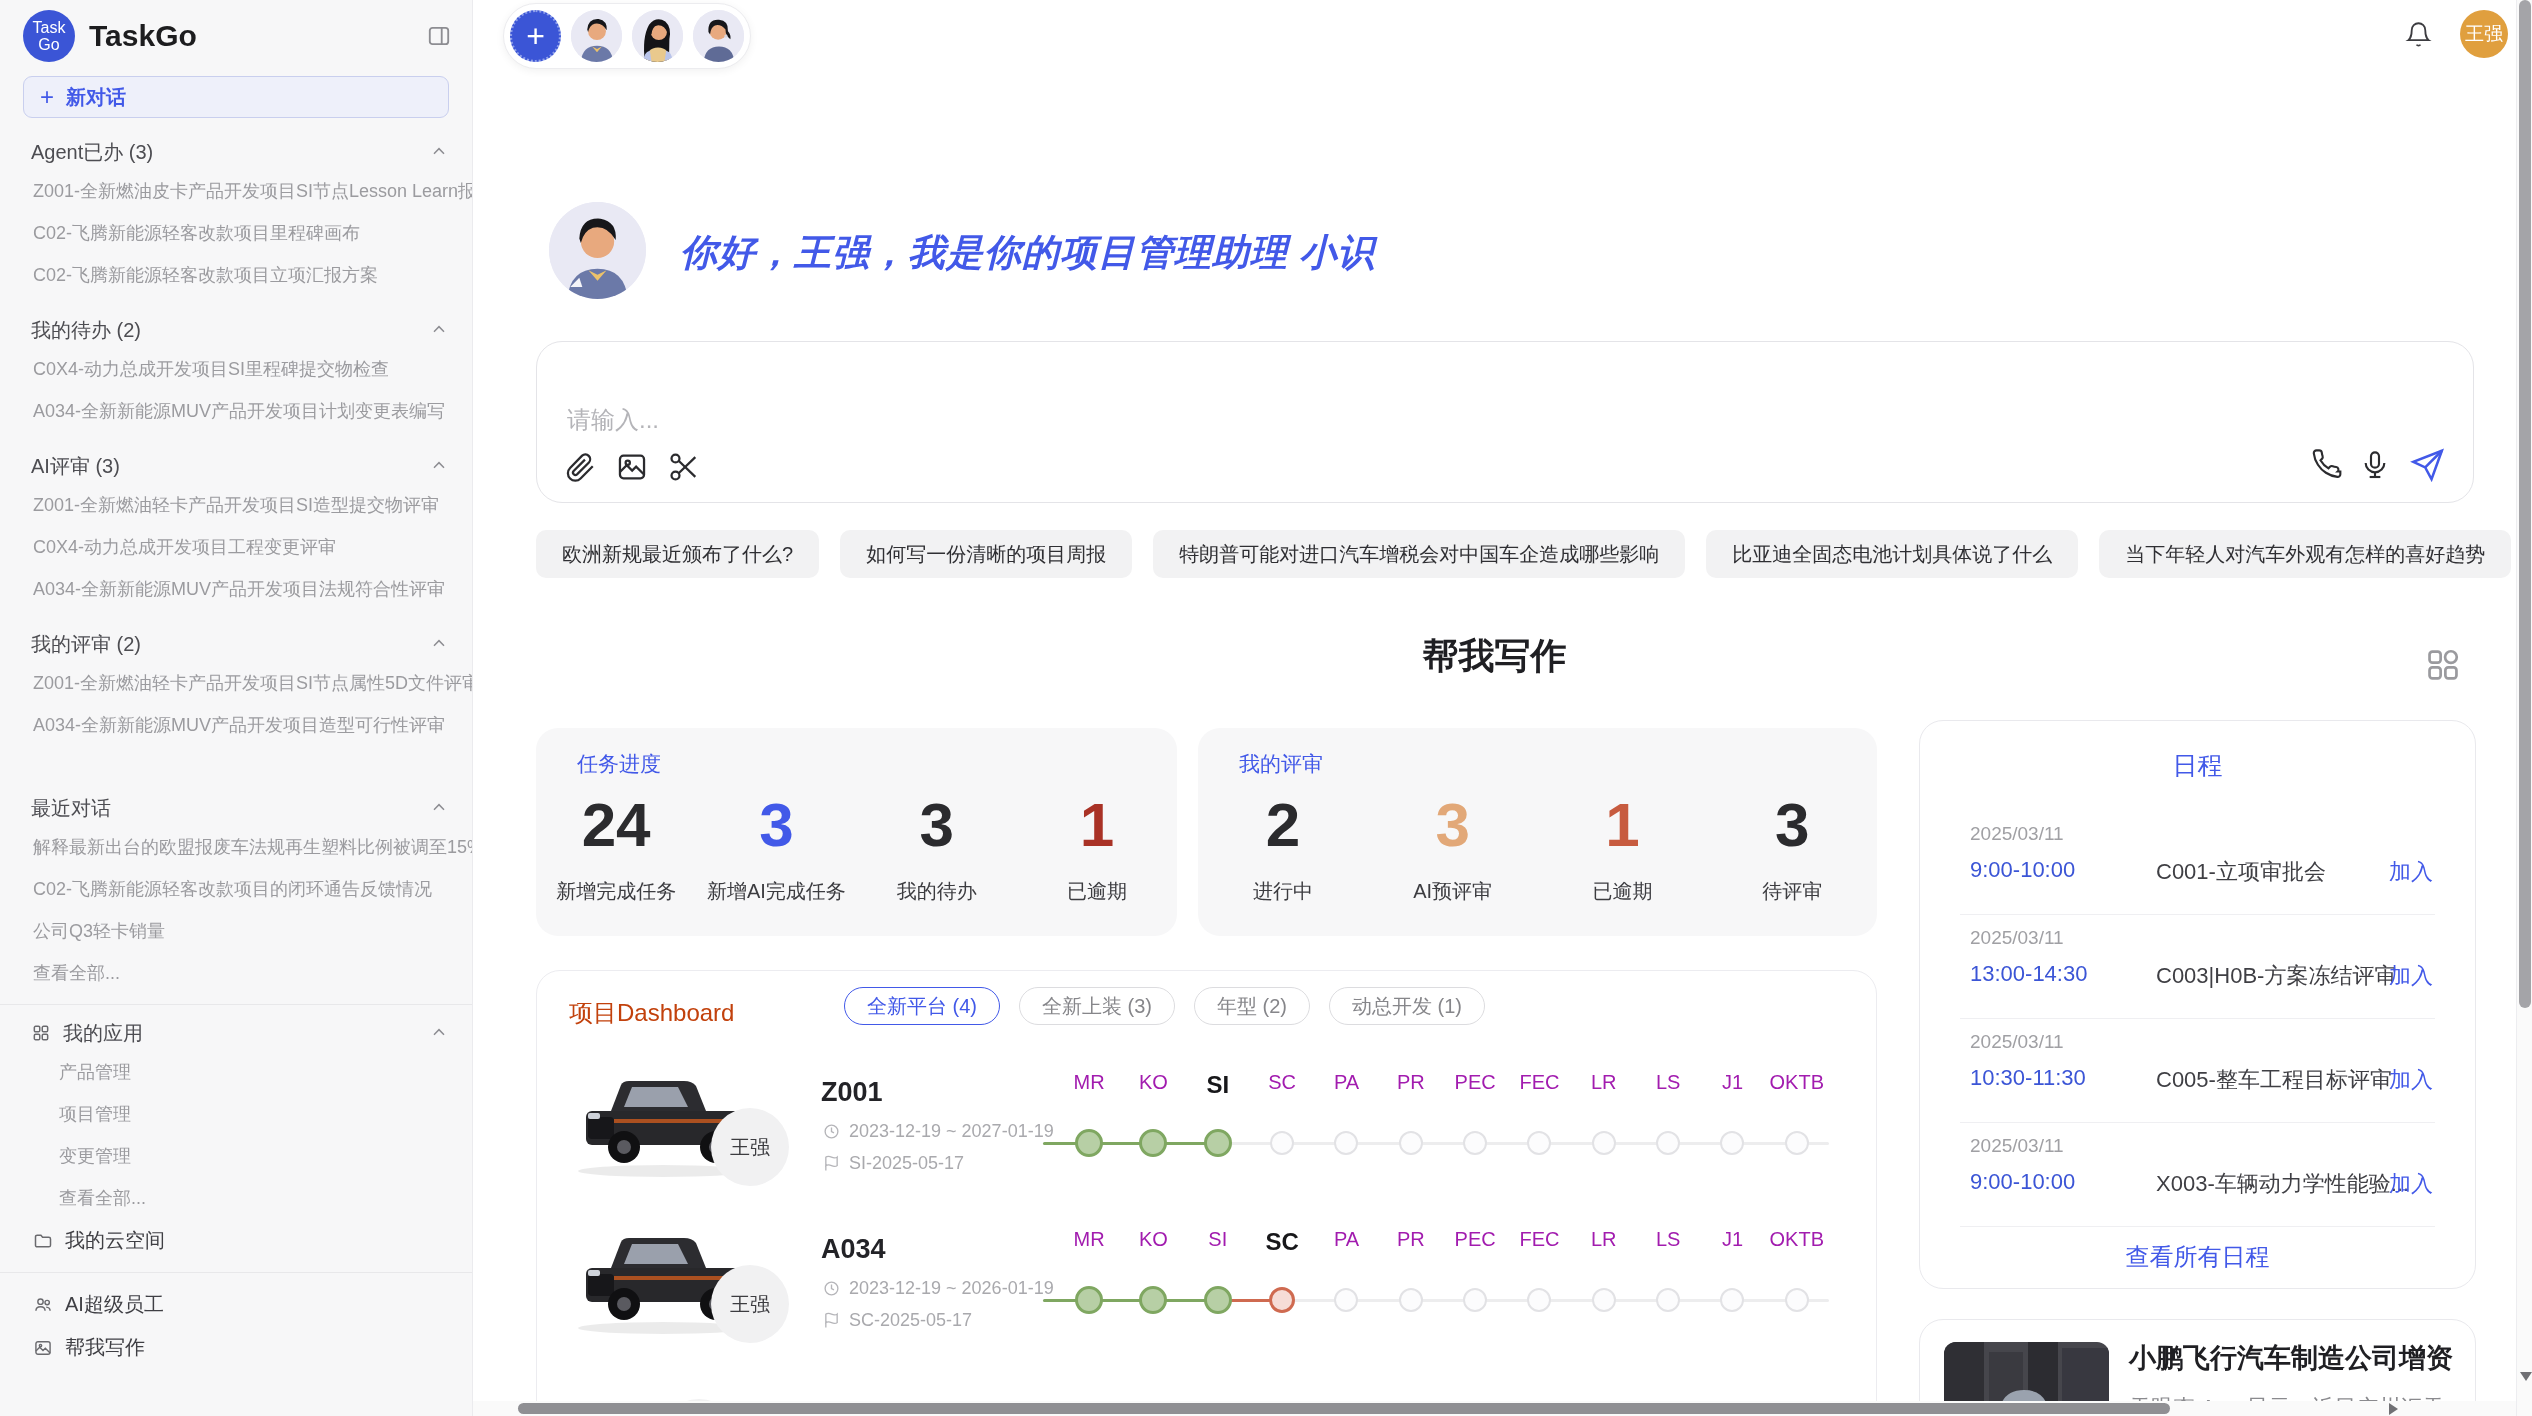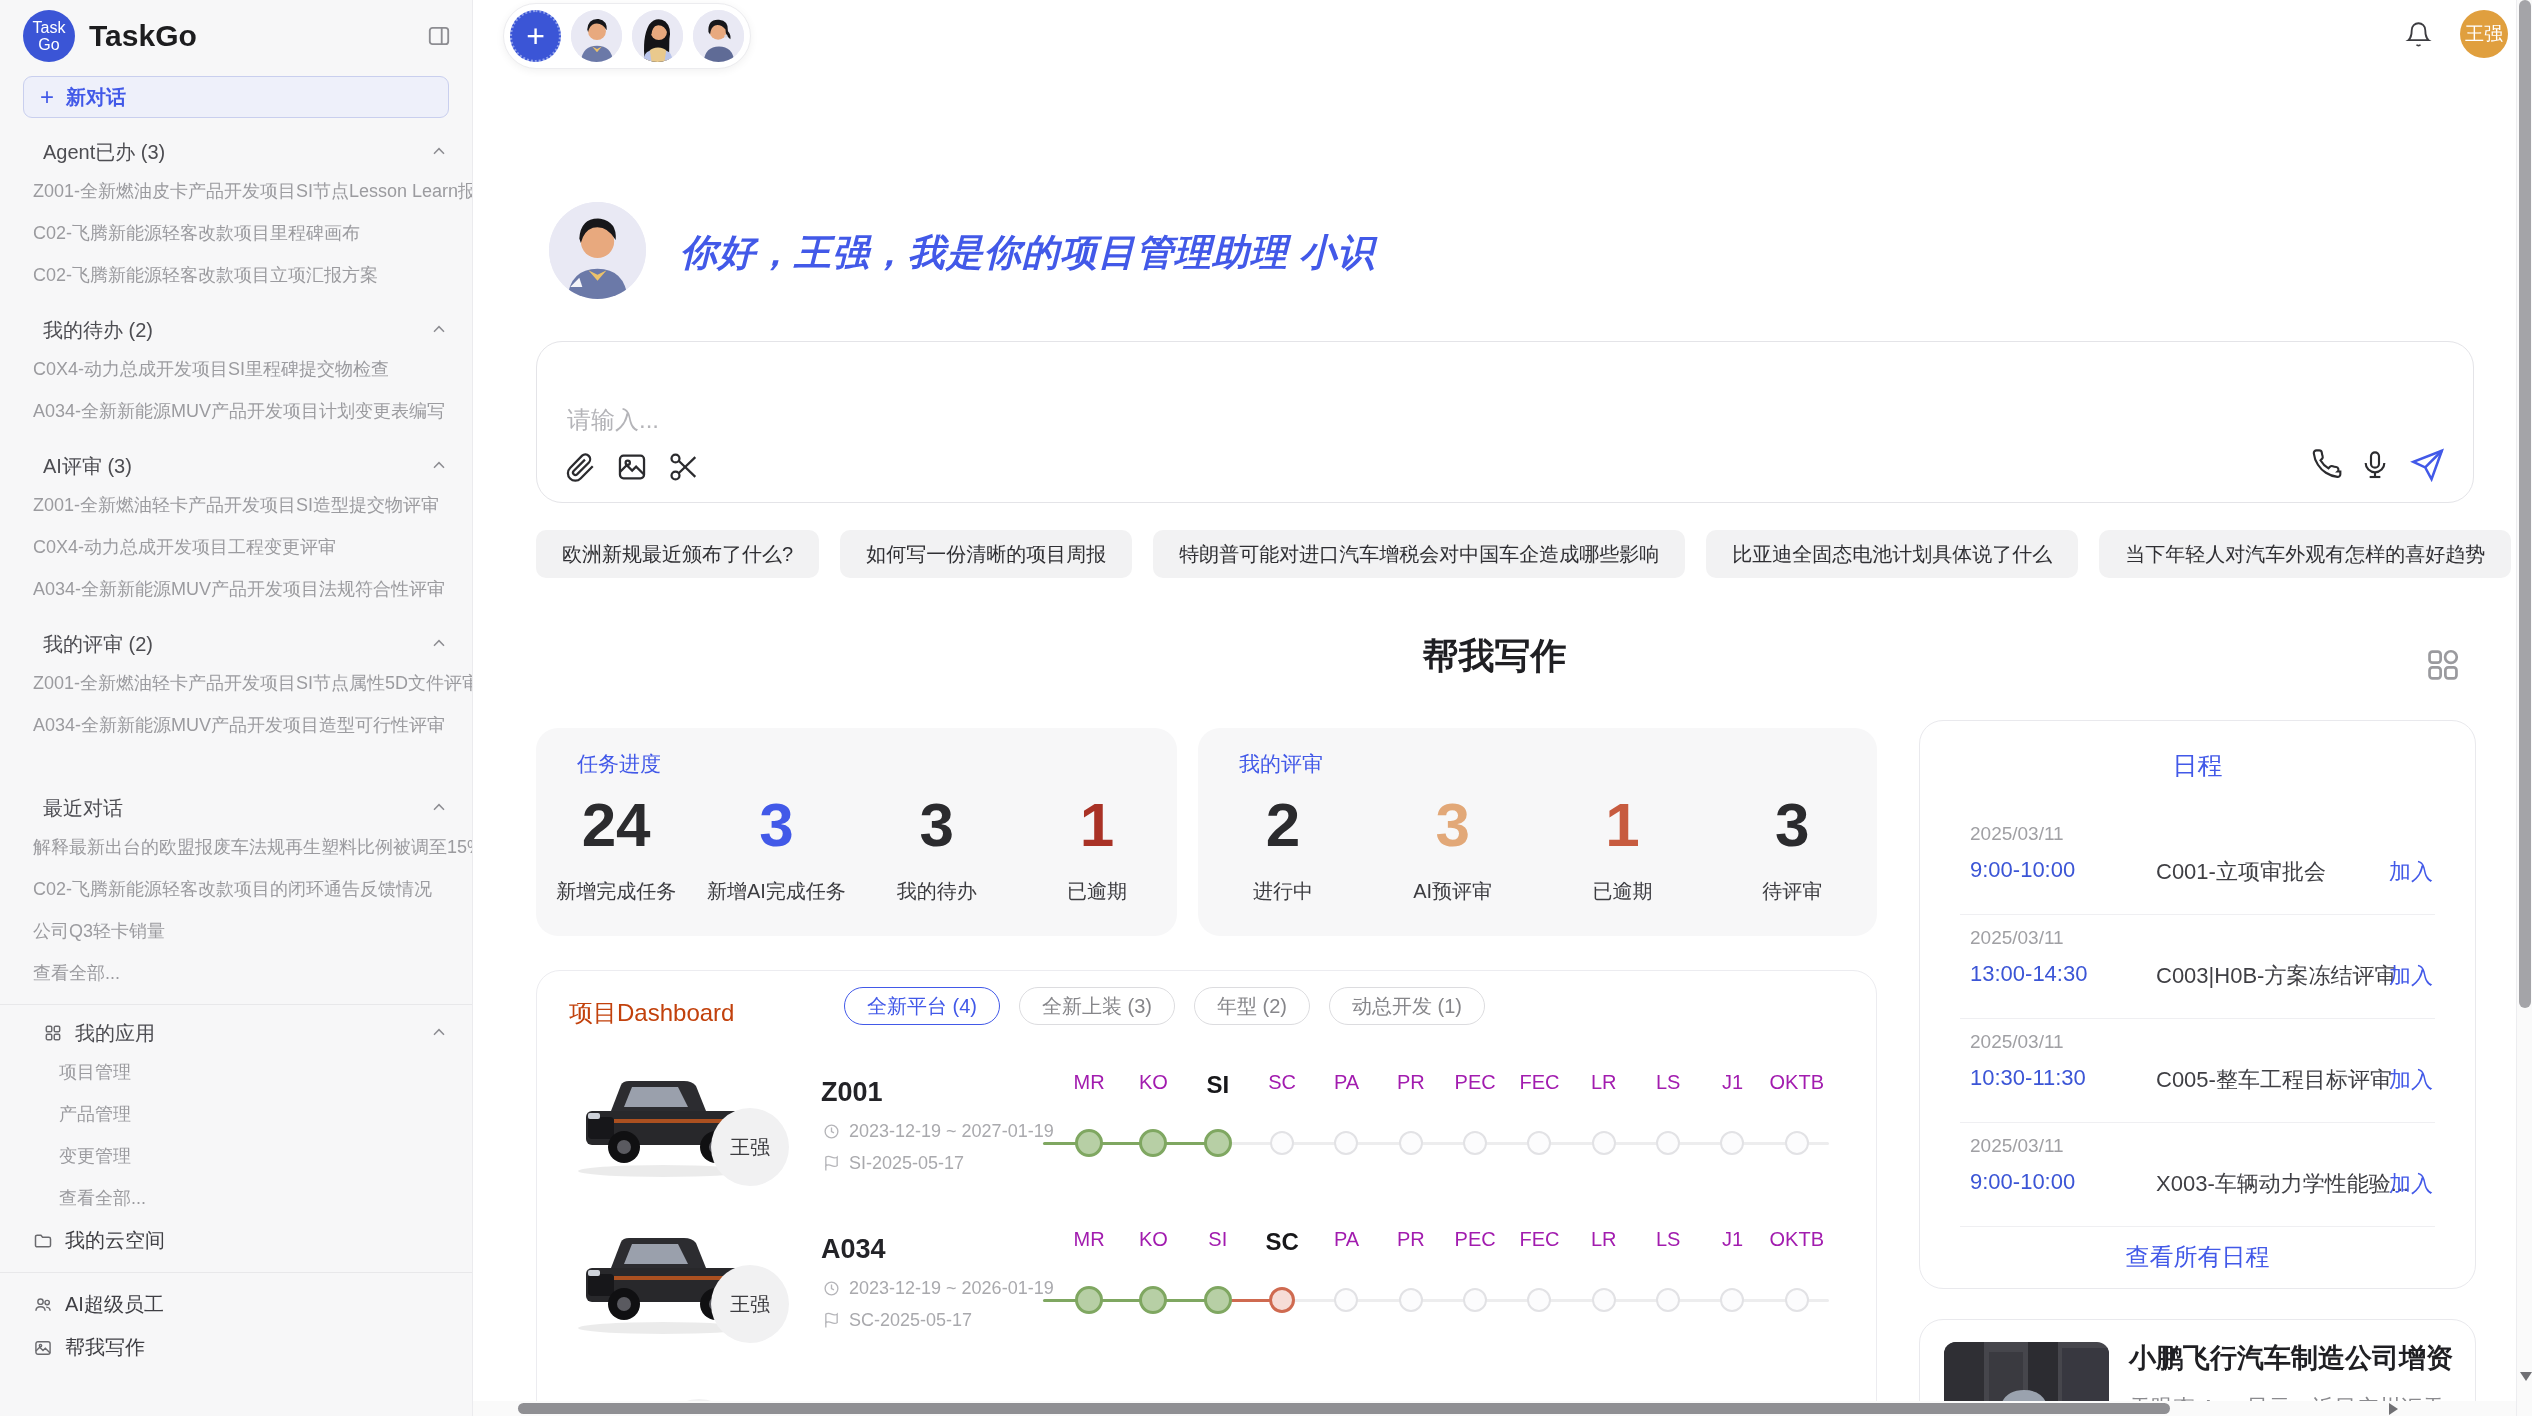--- a/index.html
+++ b/index.html
@@ -17,21 +17,21 @@
   .sb-head { display:flex; align-items:center; height:72px; padding:0 20px 0 23px; }
   .sb-logo { width:52px; height:52px; border-radius:50%; background:#3b55d6; color:#fff;
     display:flex; flex-direction:column; align-items:center; justify-content:center;
     font-size:16px; line-height:17px; font-weight:500; }
   .sb-title { margin-left:14px; font-size:30px; font-weight:700; color:#1d1d1f; flex:1; }
   .sb-panel-ic { color:#8d8d92; }
   .newchat { margin:4px 23px 0; height:42px; border:1px solid #c9cfee; background:#eef0fa;
     border-radius:9px; display:flex; align-items:center; padding:0 16px; cursor:pointer; }
   .newchat .plus { color:#4259e8; font-size:24px; font-weight:400; margin-right:12px; line-height:1; }
   .newchat .nc-label { color:#4259e8; font-size:20px; font-weight:700; }
-  .sb-section-h { margin:16px 23px 0 0; padding:0 0 0 43px; height:36px; display:flex; align-items:center; }
+  .sb-section-h { margin:16px 23px 0 0; padding:0 0 0 31px; height:36px; display:flex; align-items:center; }
   .sb-section-h .t { font-size:20px; color:#4d4d52; flex:1; }
   .sb-section-h .chev { color:#8d8d92; }
   .sb-item { height:42px; display:flex; align-items:center; padding:0 24px 0 33px;
     font-size:18px; color:#9b9b9f; white-space:nowrap; overflow:hidden; cursor:pointer; }
   .sb-item.sub { padding-left:59px; }
   .sb-gap { height:28px; }
   .sb-div { height:1px; background:#e8e8ea; margin:10px 0; }
   .sb-iconrow { height:43px; display:flex; align-items:center; padding:0 24px 0 33px;
     font-size:20px; color:#3f3f44; cursor:pointer; }
   .sb-iconrow .ic { margin-right:12px; color:#6a6a6e; }
@@ -257,22 +257,22 @@
             <rect x="13.5" y="13.5" width="6.5" height="6.5" rx="1.5"></rect>
           </svg>
         </span>
       <span class="t">我的应用</span>
       <span class="ic chev">
           <svg width="20" height="20" viewBox="0 0 24 24" fill="none" stroke="currentColor" stroke-width="1.8">
             <polyline points="6 14 12 8 18 14"></polyline>
           </svg>
         </span>
     </div>
+    <div class="sb-item sub">产品管理</div>
     <div class="sb-item sub">项目管理</div>
-    <div class="sb-item sub">产品管理</div>
     <div class="sb-item sub">变更管理</div>
     <div class="sb-item sub">查看全部...</div>
 
     <div class="sb-iconrow">
       <span class="ic">
           <svg width="20" height="20" viewBox="0 0 24 24" fill="none" stroke="currentColor" stroke-width="1.8">
             <path d="M3 7a2 2 0 0 1 2-2h4.5l2 2.5H19a2 2 0 0 1 2 2V17a2 2 0 0 1-2 2H5a2 2 0 0 1-2-2z"></path>
           </svg>
         </span>
       <span>我的云空间</span>

